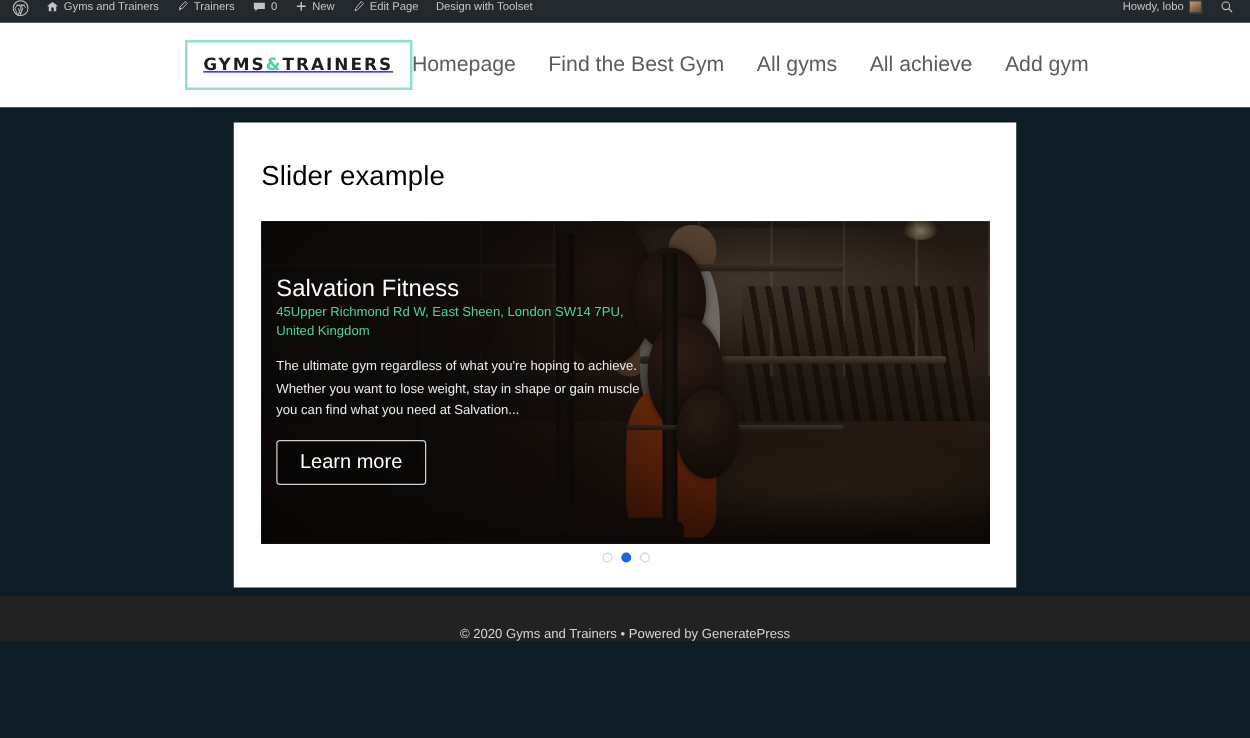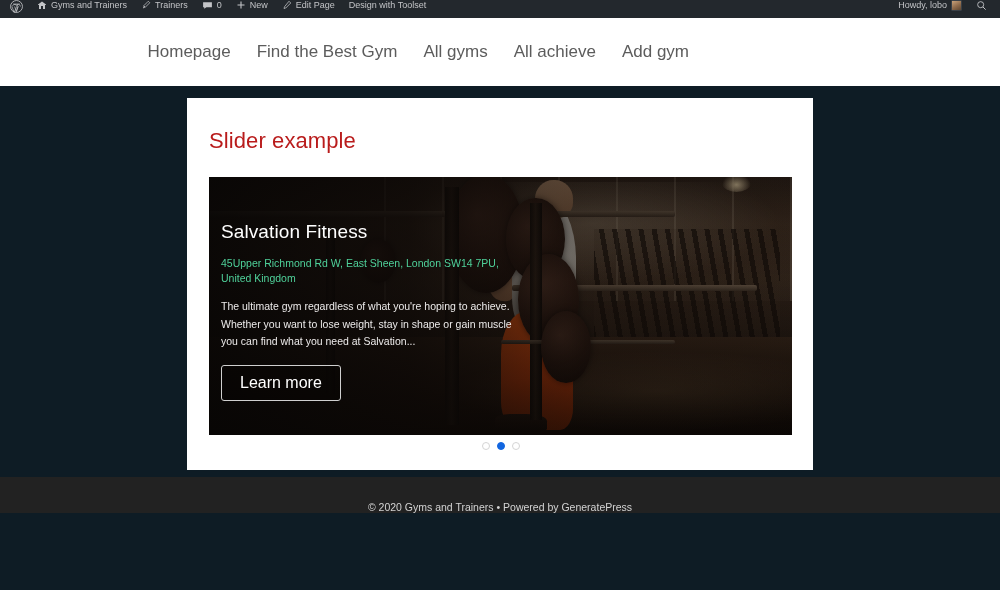--- a/index.html
+++ b/index.html
@@ -65,21 +65,21 @@
 
   
   .page-bg { background: #0e1c25; padding-top: 12px; }
   .content-card {
     width: 626px; margin: 0 auto;
     background: #ffffff;
     padding: 22px 22px 0 22px;
     height: 372px;
   }
   .page-title {
-    font-size: 22px; font-weight: normal; color: #b91c1c;
+    font-size: 22px; font-weight: normal; color: #000000;
     letter-spacing: 0.1px;
     margin: 8px 0 23px 0;
   }
 
   
   .slider {
     position: relative;
     width: 583px; height: 258px;
     overflow: hidden;
     background: #1a120d;
@@ -179,21 +179,21 @@
     background:
       linear-gradient(90deg, rgba(8,6,5,0.93) 0%, rgba(12,8,6,0.80) 34%, rgba(18,12,8,0.34) 62%, rgba(20,14,9,0.15) 100%),
       linear-gradient(180deg, rgba(0,0,0,0.35) 0%, rgba(0,0,0,0.12) 40%, rgba(0,0,0,0.55) 100%);
   }
   .slide-caption {
     position: absolute; left: 12px; top: 44px; width: 296px;
     color: #ffffff;
   }
   .slide-title {
     font-size: 19px; font-weight: normal; color: #ffffff;
-    margin-bottom: 13px; letter-spacing: 0.1px;
+    letter-spacing: 0.1px;
   }
   .slide-address {
     font-size: 10.5px; color: #4fd19a; line-height: 1.45;
     margin-bottom: 12px;
   }
   .slide-desc {
     font-size: 10.5px; color: #eceaea; line-height: 1.65;
     margin-bottom: 15px;
   }
   .learn-more {
@@ -303,20 +303,23 @@
           <circle cx="8.5" cy="8.5" r="5.5" fill="none" stroke="#c3c4c7" stroke-width="1.6"></circle>
           <path d="M12.6 12.6L17.5 17.5" stroke="#c3c4c7" stroke-width="1.8" fill="none"></path>
         </svg>
       </span>
     </div>
   </div>
 </div>
 
 <header class="site-header">
   <div class="header-inner">
+    <a class="logo-box" href="#">
+      <span class="logo-text"><span>GYMS</span><span class="amp">&amp;</span><span>TRAINERS</span></span>
+    </a>
 
     <nav class="main-nav">
       <a class="nav-link" href="#">Homepage</a>
       <a class="nav-link" href="#">Find the Best Gym</a>
       <a class="nav-link" href="#">All gyms</a>
       <a class="nav-link" href="#">All achieve</a>
       <a class="nav-link" href="#">Add gym</a>
     </nav>
   </div>
 </header>

